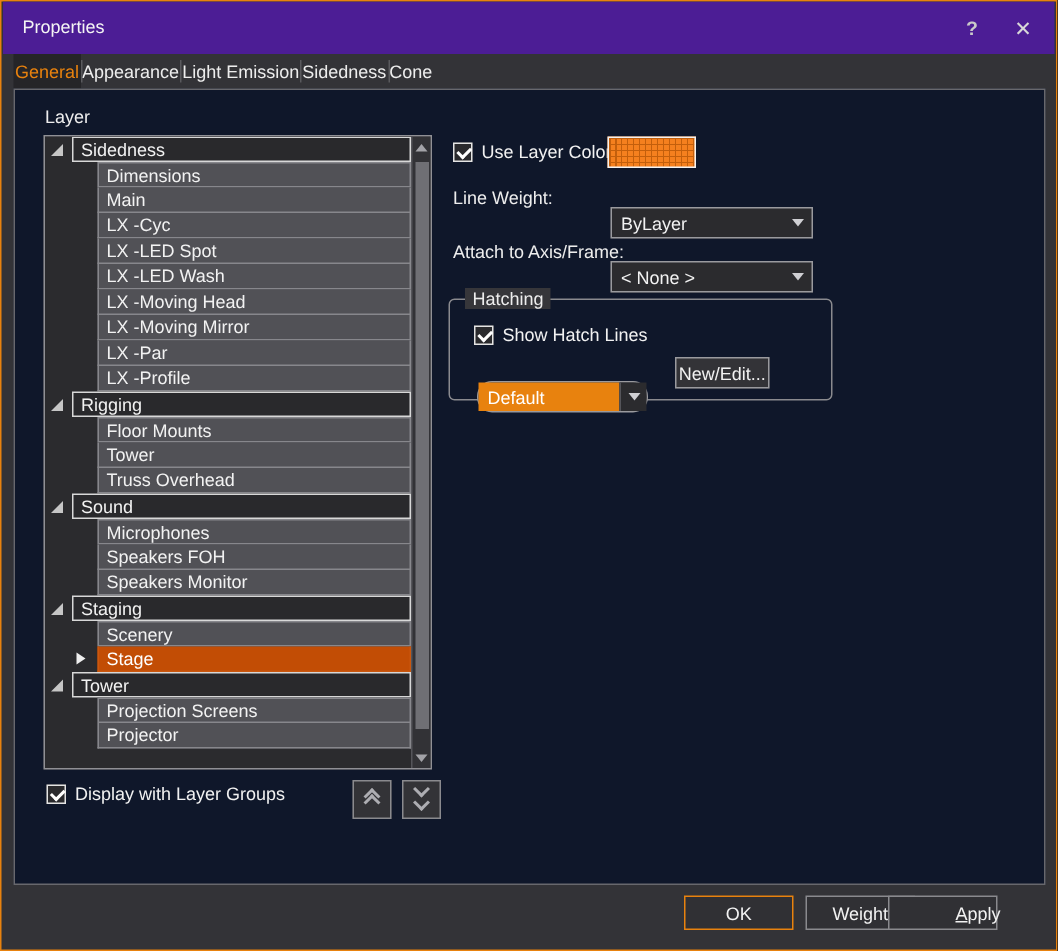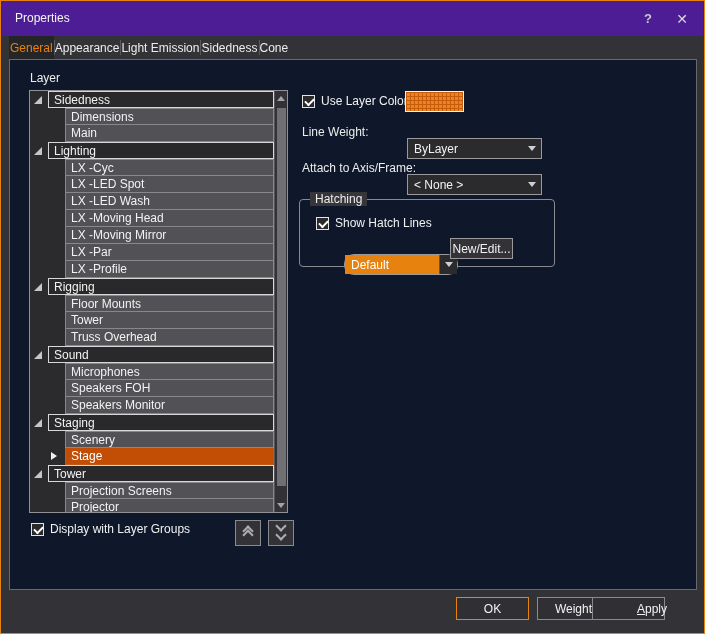--- a/index.html
+++ b/index.html
@@ -81,21 +81,21 @@
   .combo { position:absolute; height:21px; background:#2B2B2E; border:1px solid #9A9A9E;
            display:flex; align-items:center; cursor:default;margin-top:16px; }
   .combo .val { flex:1; padding-left:6px; color:#F2F2F2; white-space:nowrap; }
   .combo .arrow-zone { width:18px; display:flex; align-items:center; justify-content:center; align-self:stretch; }
   .tri-dn-sm { width:0; height:0; border-left:4px solid transparent; border-right:4px solid transparent; border-top:5px solid #CFCFD3; }
 
   
   .groupbox { position:absolute; left:289px; top:139px; width:256px; height:68px;
               border:1px solid #8A8A8E; border-radius:4px; }
   .groupbox-label { position:absolute; left:10px; top:-8px; background:#36363A; padding:0 5px; color:#EDEDED; }
-  .hatch-combo { left:44px; top:38px; width:114px;border-radius:10px; }
+  .hatch-combo { left:18px; top:38px; width:114px;border-radius:10px; }
   .hatch-combo .val { background:#E8820E; align-self:stretch; display:flex; align-items:center; color:#FFFFFF; }
   .hatch-combo .arrow-zone { background:#2B2B2E; border-left:1px solid #55555A; }
   .newedit-btn { position:absolute; left:150px; top:38px; width:63px; height:21px; background:#333337;
                  border:1px solid #9A9A9E; color:#F2F2F2; display:flex; align-items:center; justify-content:center; cursor:default; }
 
   
   .footer-btn { position:absolute; top:596px; width:73px; height:23px; background:#303034;
                 border:1px solid #8A8A8E; color:#F2F2F2; display:flex; align-items:center;
                 justify-content:center; cursor:default; font-size:12px; }
   .btn-ok { left:455px; border-color:#E8820E; }
@@ -151,25 +151,20 @@
             <span class="row-label">Sidedness</span>
           </div>
           <div class="row child">
 
             <span class="row-label">Dimensions</span>
           </div>
           <div class="row child">
 
             <span class="row-label">Main</span>
           </div>
-          <div class="row group">
-            <span class="expander"></span>
-
-            <span class="row-label">Lighting</span>
-          </div>
           <div class="row child">
 
             <span class="row-label">LX -Cyc</span>
           </div>
           <div class="row child">
 
             <span class="row-label">LX -LED Spot</span>
           </div>
           <div class="row child">
 

